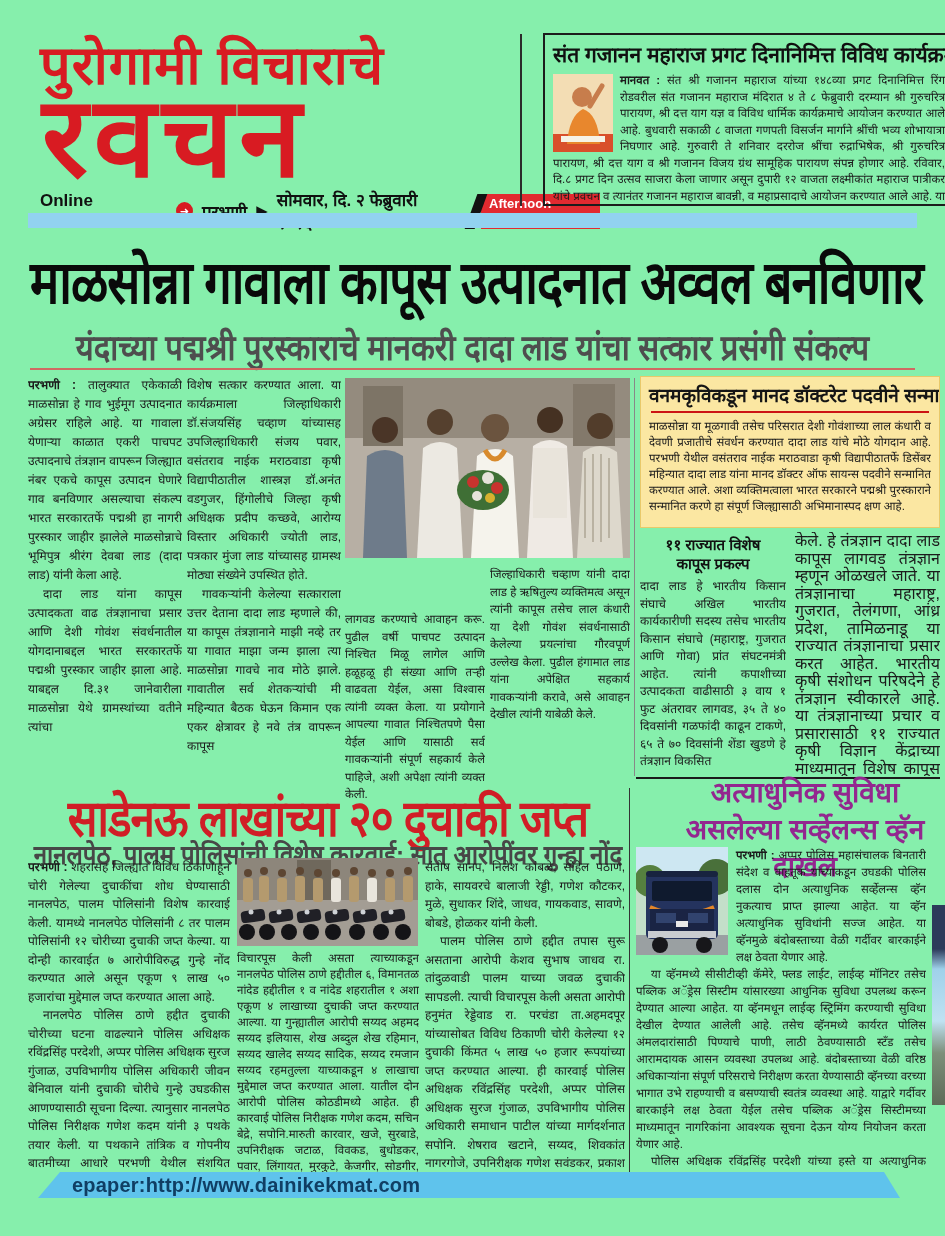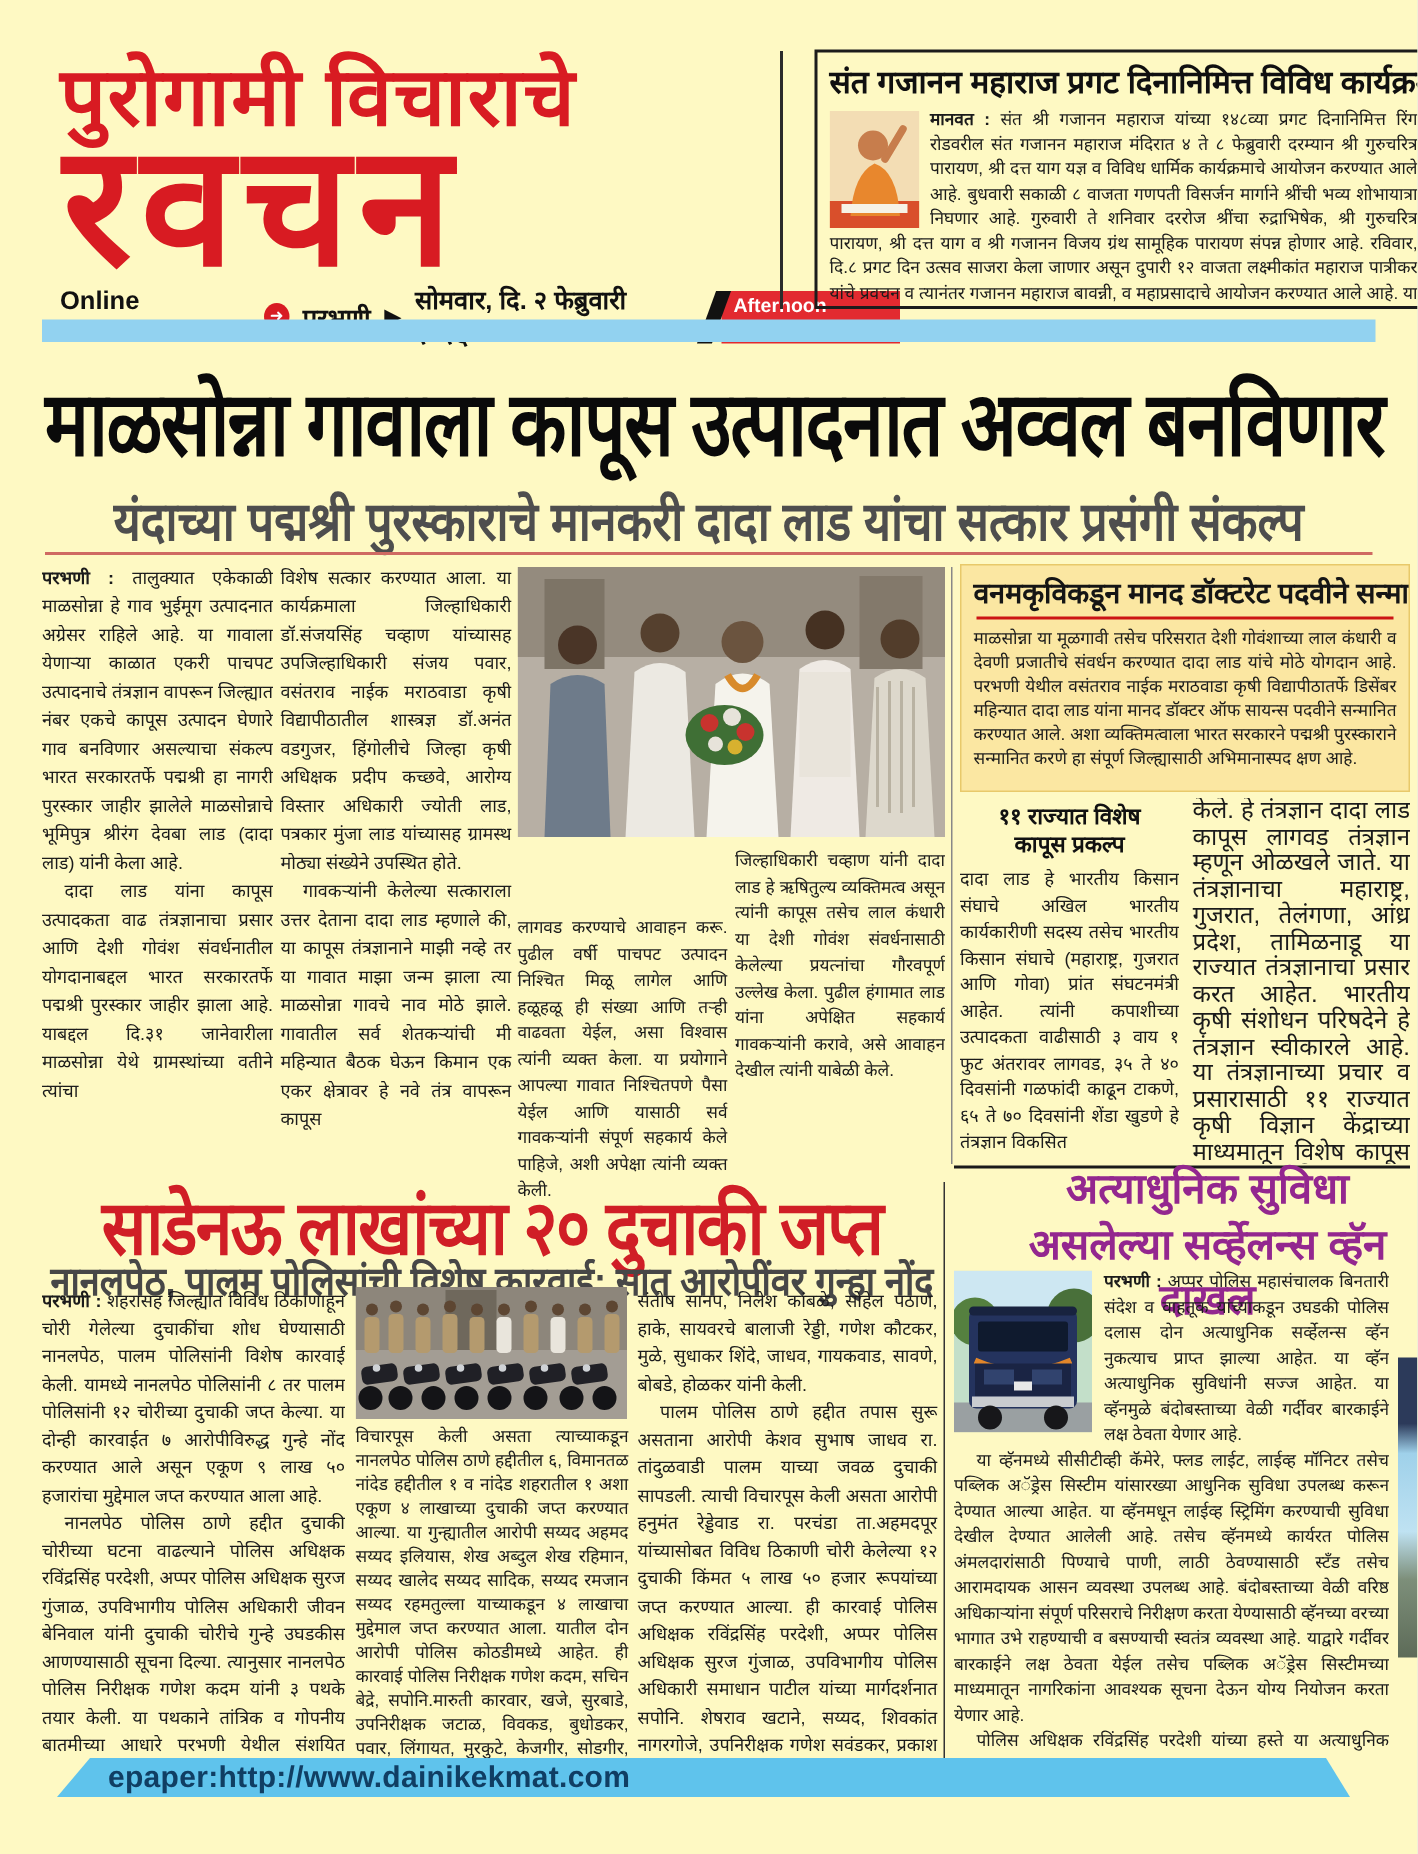--- a/index.html
+++ b/index.html
@@ -1,16 +1,16 @@
 <!DOCTYPE html>
 <html><head>
 <meta charset="utf-8">
 <style>
   html,body{margin:0;padding:0;background:#e8e8e8;}
-  #page{position:relative;width:945px;height:1236px;background:#fef9c3;margin:0 auto;overflow:hidden;
+  #page{position:relative;width:945px;height:1236px;background:#86efac;margin:0 auto;overflow:hidden;
         font-family:"Liberation Sans","DejaVu Sans",sans-serif;}
   .abs{position:absolute;}
   .red{color:#d81b22;}
   .body-txt{color:#1b1b1b;text-align:justify;overflow:hidden;}
   .body-txt p{margin:0;}
   .body-txt p.ind{text-indent:15px;}
   .dline{font-weight:bold;}
   .vrule{background:#2b2b2b;width:2px;}
   .hairline{background:#888;width:1px;}
   .masthead-tagline{font-size:54px;font-weight:800;letter-spacing:1px;line-height:1;}

